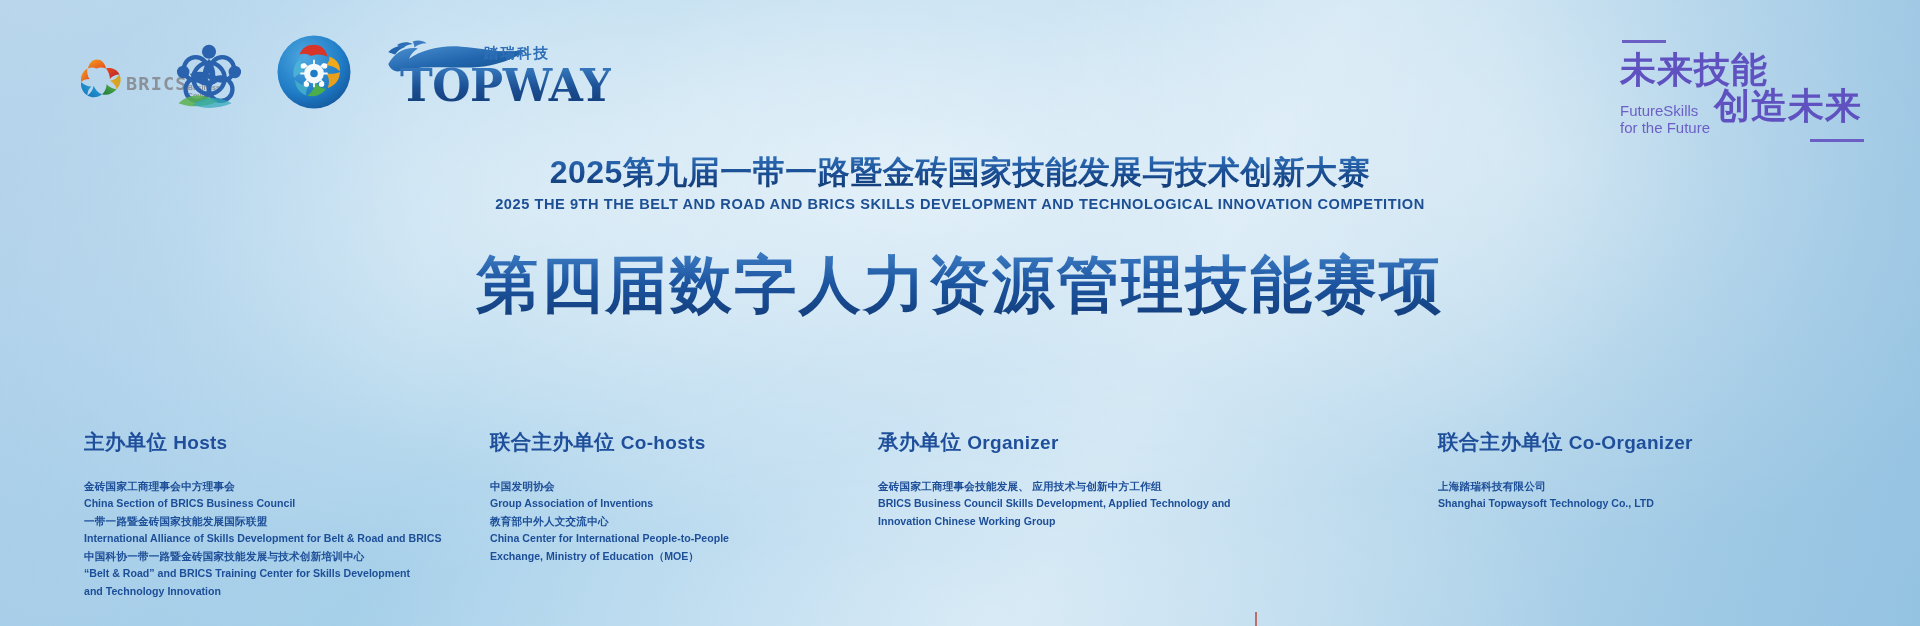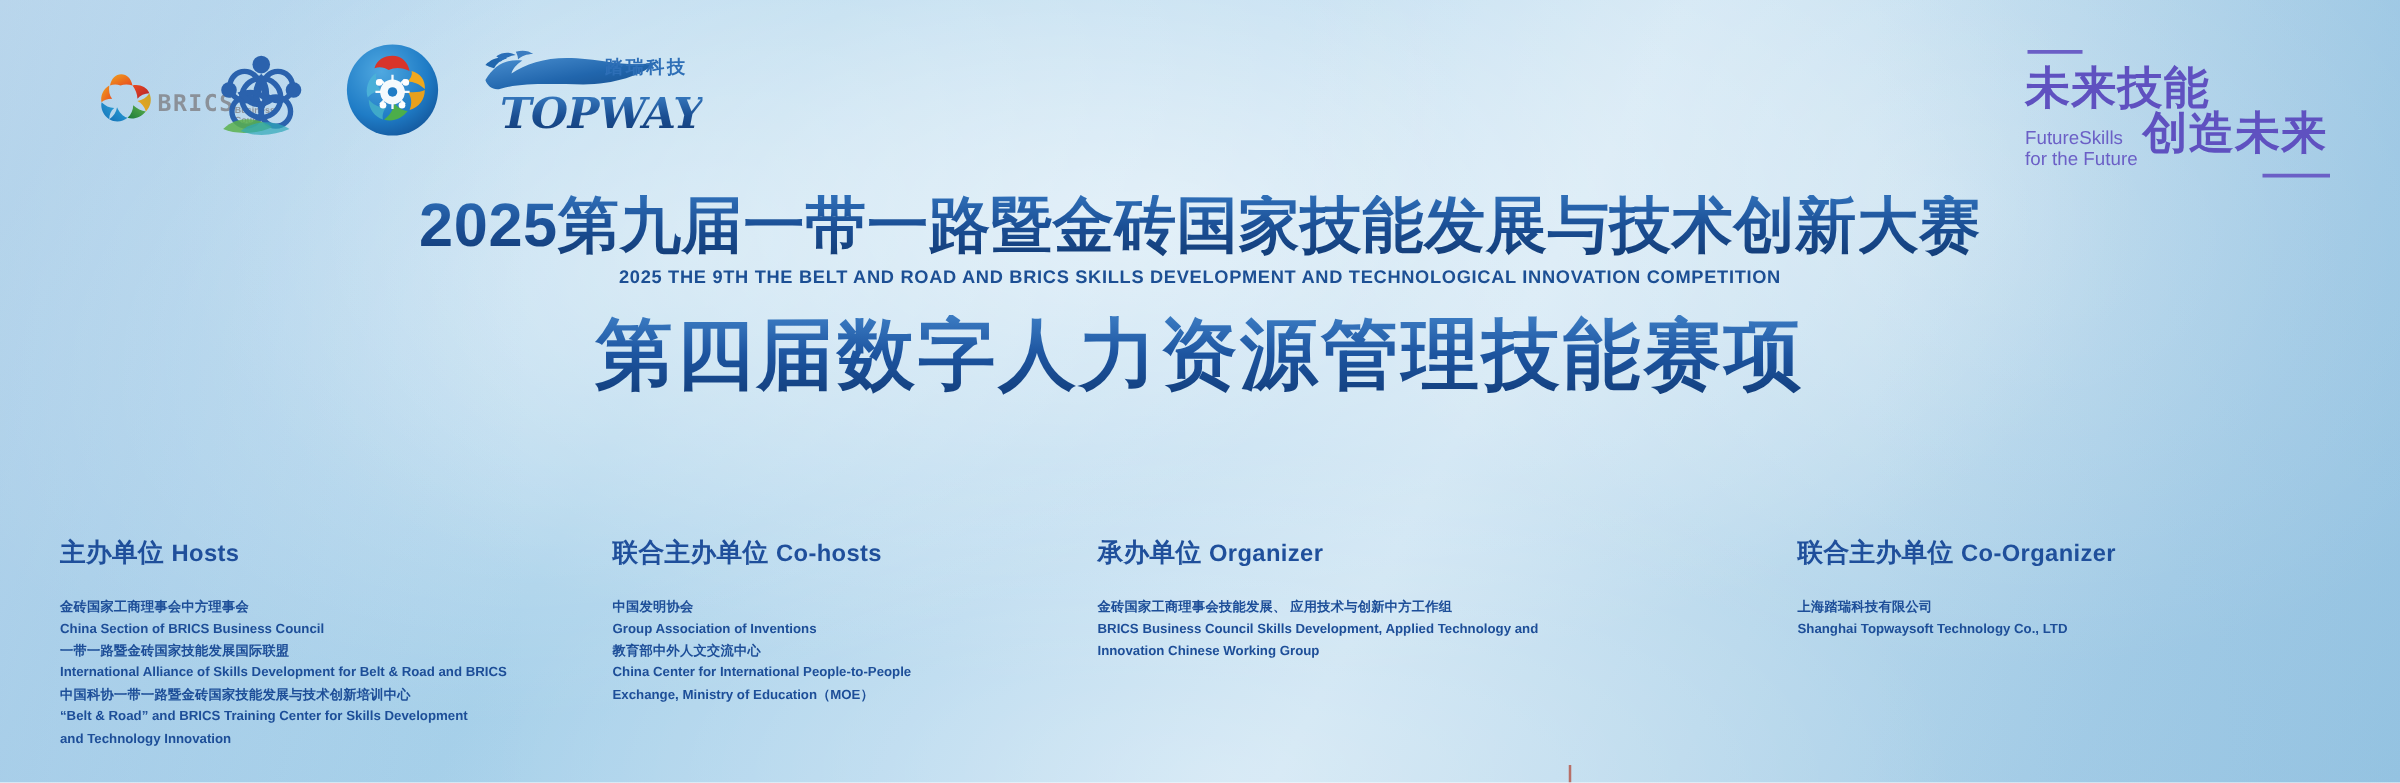--- a/index.html
+++ b/index.html
@@ -33,52 +33,52 @@
   .brics-star{width:58px;height:54px;position:relative;}
   .brics-word{font-family:"DejaVu Sans Mono",monospace;font-weight:bold;font-size:18.5px;
     letter-spacing:1.2px;color:#8b9199;line-height:1;margin-top:2px;}
   .brics-sub{font-size:7.1px;font-weight:bold;color:#8b9199;letter-spacing:.1px;line-height:1;margin-top:19px;}
 
   .ia-logo{width:86px;height:76px;position:relative;}
   .cast-logo{width:76px;height:76px;position:relative;}
   .topway-logo{width:168px;height:70px;position:relative;margin-left:6px;}
   .tw-cn{position:absolute;right:0;top:4px;font-size:14.5px;font-weight:bold;color:#2e6fb7;letter-spacing:2px;}
   .tw-en{position:absolute;left:18px;bottom:2px;font-family:"DejaVu Serif",serif;font-weight:bold;
-    font-size:34px;letter-spacing:-0.5px;line-height:1;
+    font-size:44px;letter-spacing:-0.5px;line-height:1;
     background:linear-gradient(180deg,#3a7ec4 0%,#1b4f93 55%,#123c77 100%);
-    -webkit-background-clip:text;background-clip:text;color:transparent;font-style:italic;}
+    -webkit-background-clip:text;background-clip:text;color:transparent;}
 
   
   .fs-mark{position:absolute;right:52px;top:30px;width:270px;height:118px;}
   .fs-rule{position:absolute;height:3px;background:#6b5fc6;}
   .fs-rule.top{left:24px;top:10px;width:44px;}
   .fs-rule.bot{right:4px;bottom:6px;width:54px;}
   .fs-cn1{position:absolute;left:22px;top:22px;font-size:36px;font-weight:bold;color:#5f51c0;
     letter-spacing:1px;line-height:1;}
   .fs-en{position:absolute;left:22px;top:72px;font-size:15px;font-weight:normal;color:#6b5fc6;line-height:1.15;}
   .fs-cn2{position:absolute;right:6px;top:58px;font-size:36px;font-weight:bold;color:#5f51c0;
     letter-spacing:1px;line-height:1;}
 
   
   .head{position:absolute;left:0;right:0;top:156px;text-align:center;}
-  .h-cn{font-size:49px;font-weight:bold;letter-spacing:.5px;line-height:1.06;
+  .h-cn{font-size:32px;font-weight:bold;letter-spacing:.5px;line-height:1.06;
     background:linear-gradient(180deg,#2f6fb8 0%,#1b4f95 48%,#123b75 100%);
     -webkit-background-clip:text;background-clip:text;color:transparent;}
   .h-en{margin-top:6px;font-size:14.6px;font-weight:bold;letter-spacing:.55px;color:#1c4f94;}
 
   .sub{position:absolute;left:0;right:0;top:252px;text-align:center;}
   .s-cn{font-size:62px;font-weight:bold;letter-spacing:2.5px;line-height:1.08;
     background:linear-gradient(180deg,#3c7cc3 0%,#1d55a0 46%,#123d7b 100%);
     -webkit-background-clip:text;background-clip:text;color:transparent;}
   .s-en{margin-top:10px;font-size:22.5px;font-weight:bold;letter-spacing:4.2px;color:#2a5fa6;}
 
   
   .orgs{position:absolute;left:0;right:0;top:428px;display:flex;}
   .col{padding-right:18px;}
-  .c1{width:490px;padding-left:48px;}
+  .c1{width:490px;padding-left:84px;}
   .c2{width:388px;}
   .c3{width:560px;}
   .c4{width:420px;}
   .col-h{font-size:20.5px;font-weight:bold;color:#1f4f9b;letter-spacing:.3px;margin-bottom:22px;}
   .col-h .en{font-size:19px;}
   .ln{font-size:10.6px;font-weight:bold;color:#1d4e98;line-height:1.65;white-space:nowrap;}
   .ln.cn{letter-spacing:.2px;}
 
   .tick{position:absolute;left:1255px;bottom:0;width:2px;height:14px;background:#b34a3a;opacity:.75;}
 </style>

